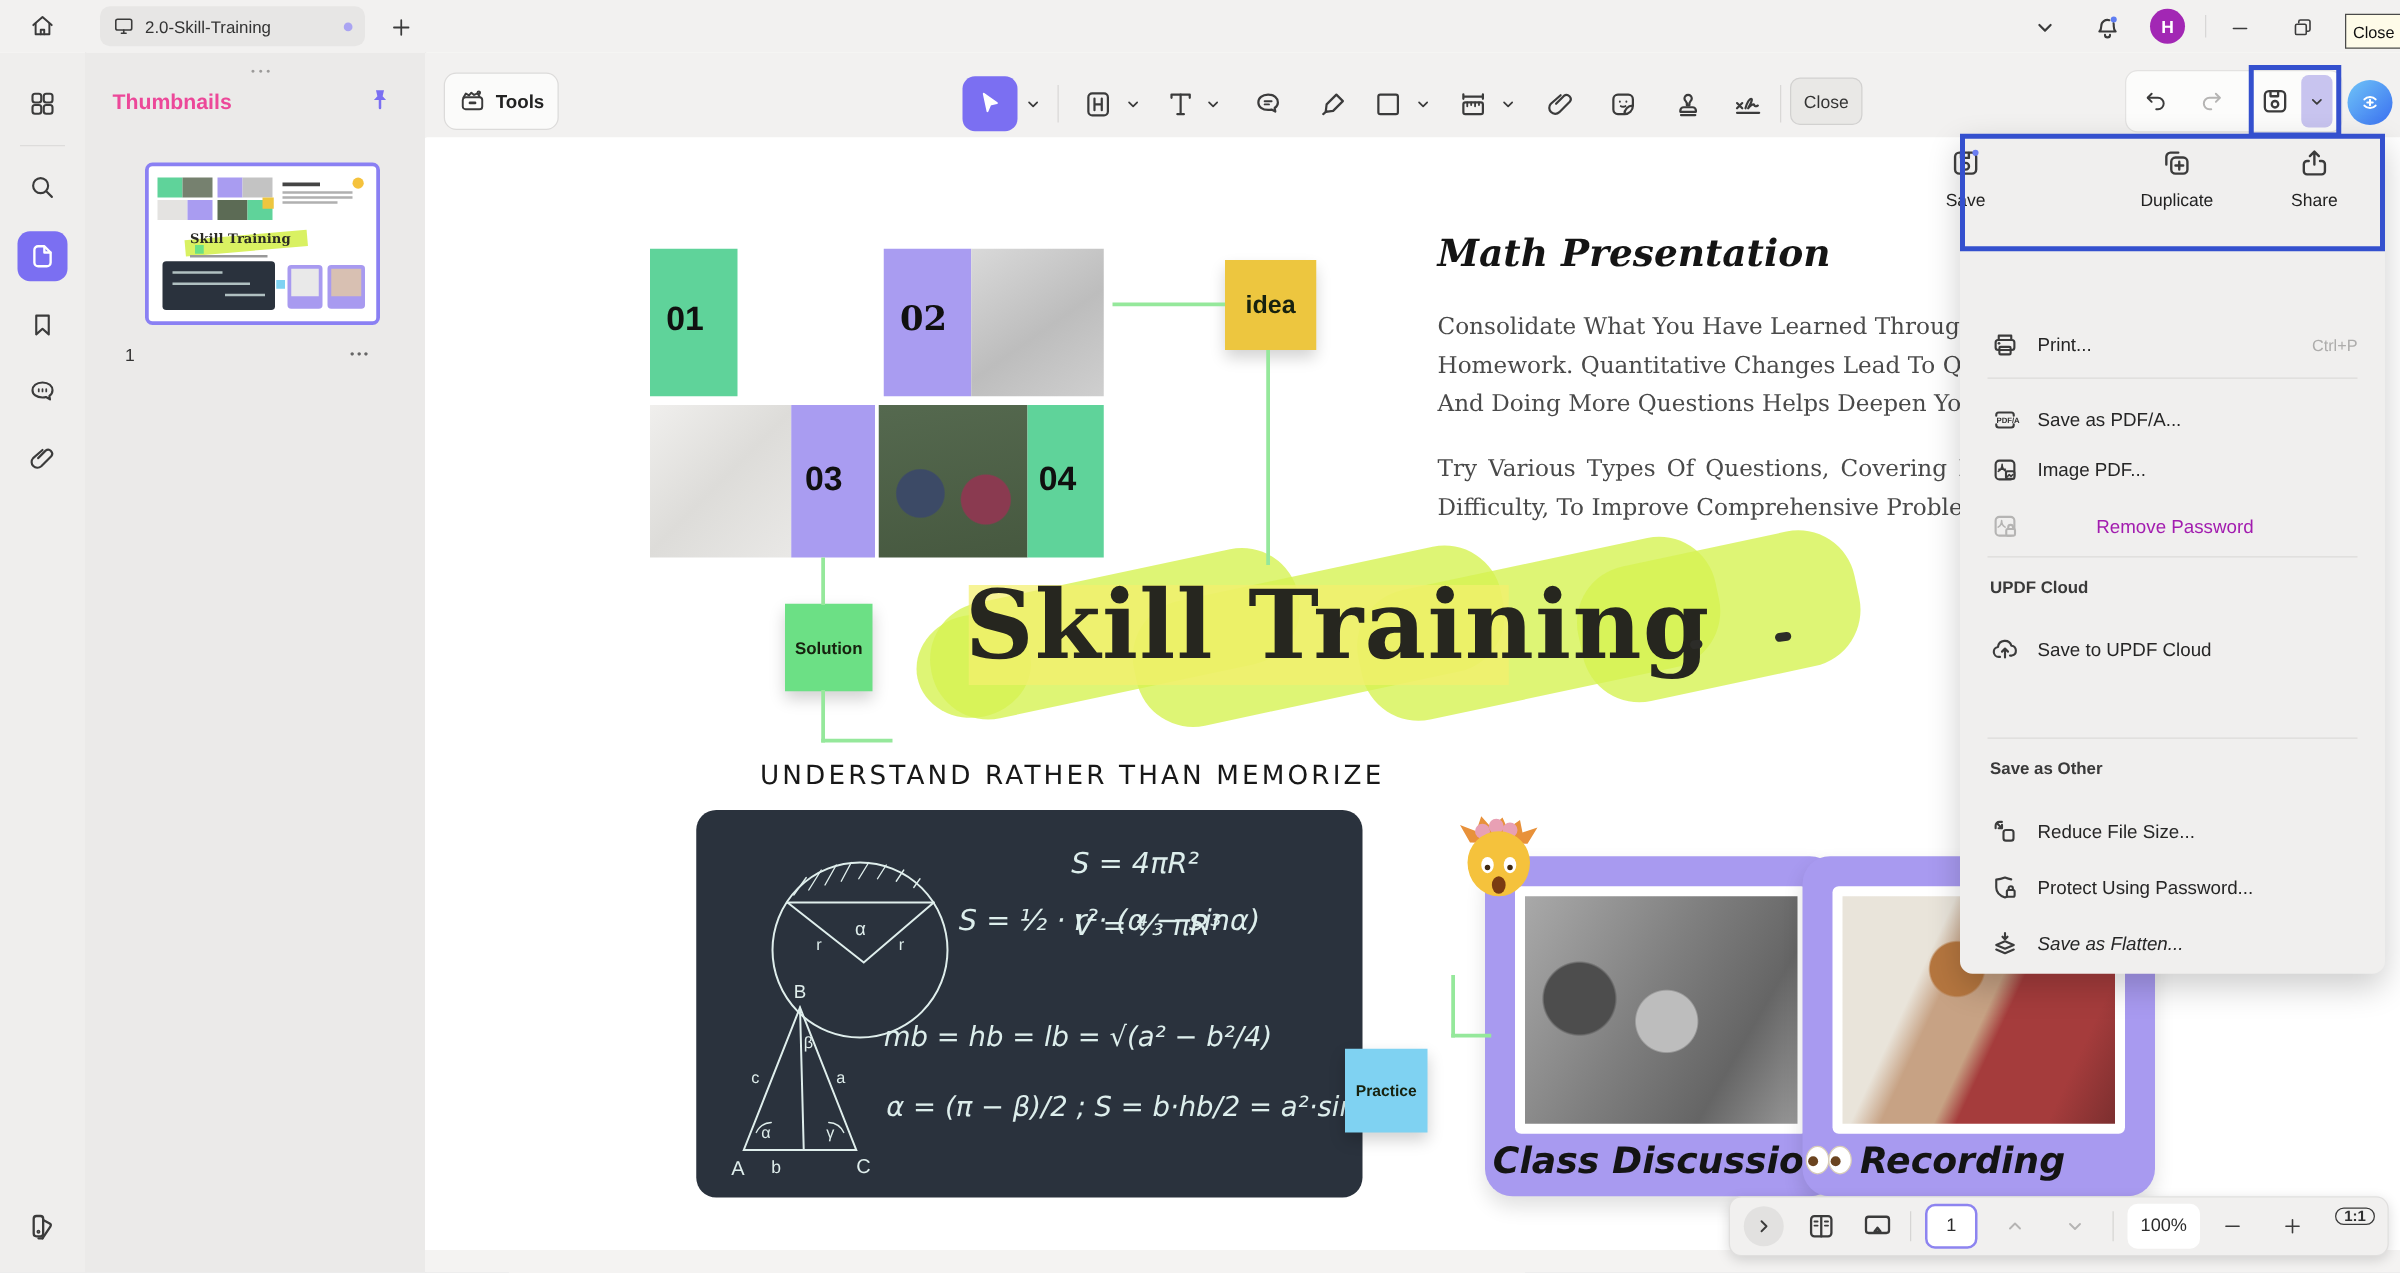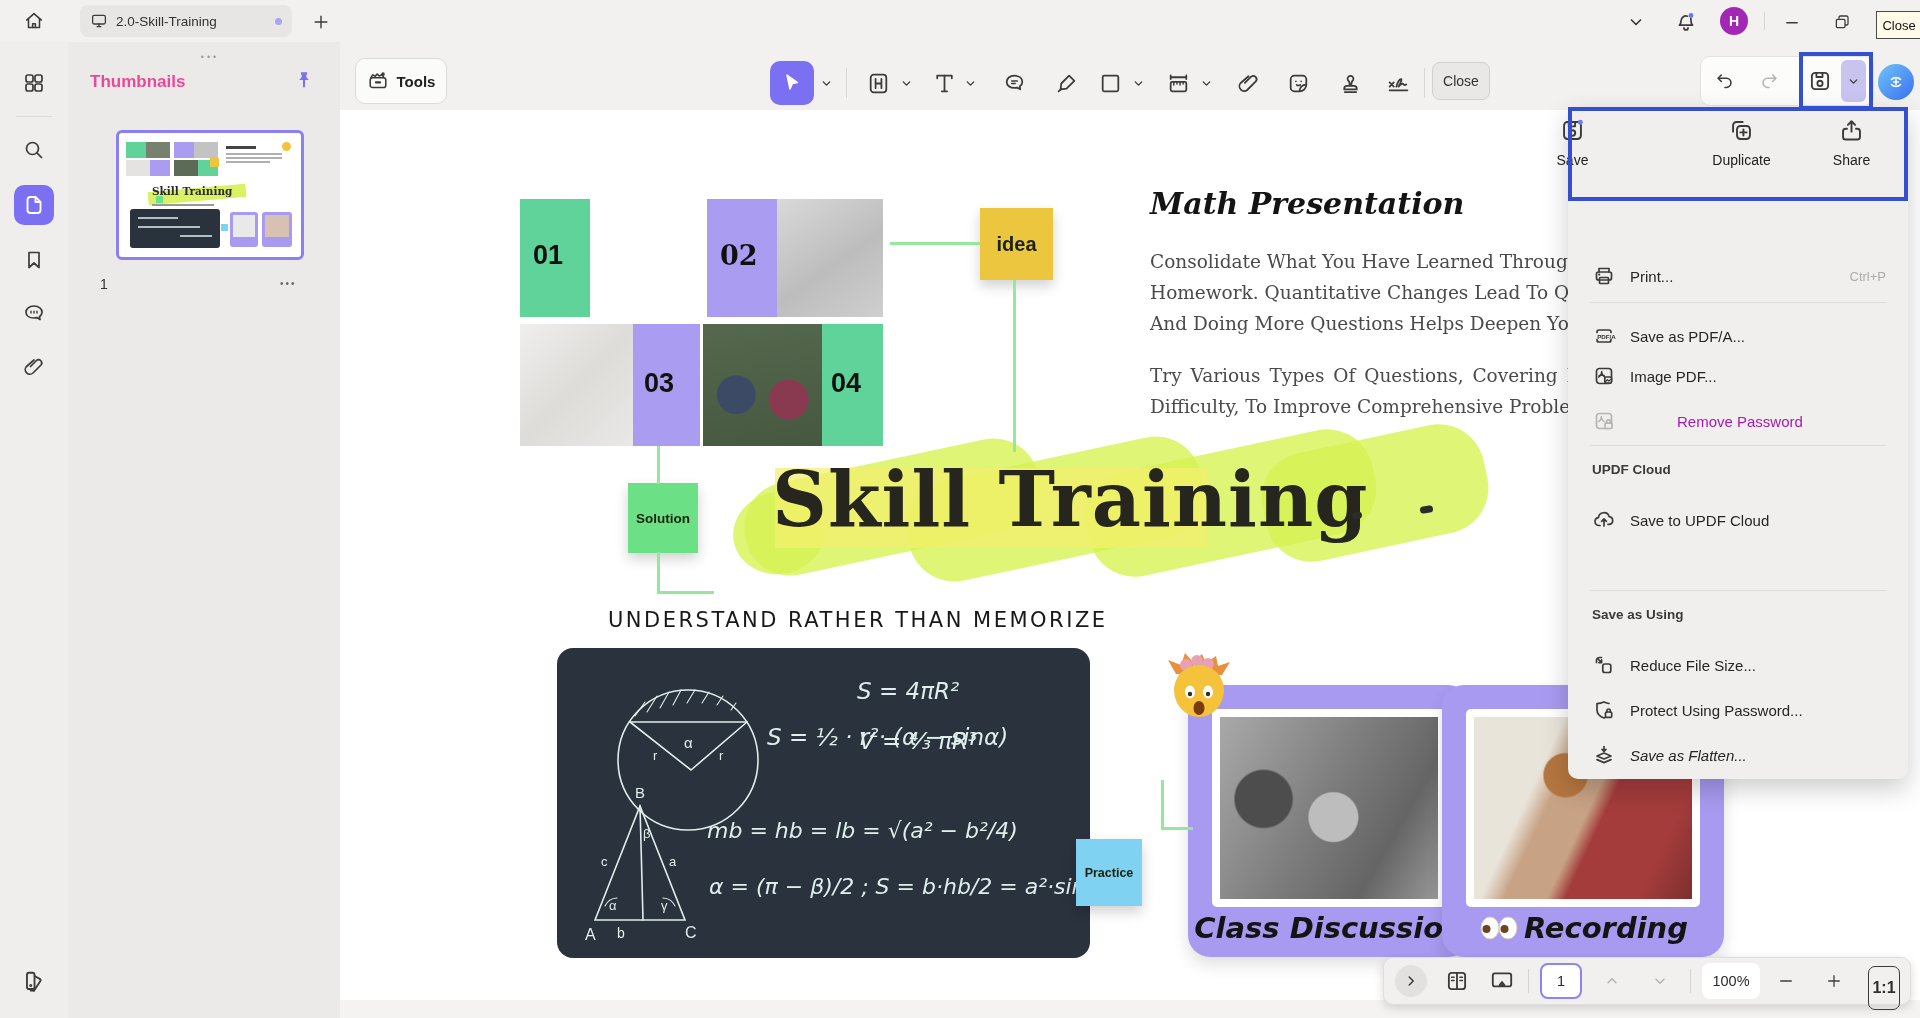--- a/index.html
+++ b/index.html
@@ -437,21 +437,21 @@
   <div class="abs polaroid" style="left:1188px;">
     <div class="pframe">
       <div style="position:absolute;left:8px;top:8px;width:218px;height:182px;background:radial-gradient(circle at 20% 45%,#4d4d4d 0 14%,rgba(0,0,0,0) 15%),radial-gradient(circle at 52% 55%,#bdbdbd 0 16%,rgba(0,0,0,0) 17%),linear-gradient(120deg,#a9a9a9,#7f7f7f 45%,#656565 75%,#989898);"></div>
     </div>
     <div class="pcap">Class Discussion</div>
   </div>
   <div class="abs polaroid" style="left:1442px;">
     <div class="pframe">
       <div style="position:absolute;left:8px;top:8px;width:218px;height:182px;background:radial-gradient(circle at 42% 32%,#b5763f 0 12%,rgba(0,0,0,0) 13%),linear-gradient(115deg,#e9e4da 0 30%,#c7a284 38% 52%,#a53c3c 58% 82%,#7c2f2f);"></div>
     </div>
-    <div class="pcap" style="display:flex;align-items:center;justify-content:center;gap:6px;">
+    <div class="pcap" style="display:flex;align-items:center;justify-content:flex-start;gap:6px;">
       <svg width="40" height="26" viewBox="0 0 40 26">
           <ellipse cx="12" cy="13" rx="9" ry="11" fill="#fff" stroke="#d8cdb8" stroke-width="1"></ellipse>
           <ellipse cx="30" cy="13" rx="9" ry="11" fill="#fff" stroke="#d8cdb8" stroke-width="1"></ellipse>
           <circle cx="8.5" cy="14" r="4" fill="#6b4420"></circle>
           <circle cx="26.5" cy="14" r="4" fill="#6b4420"></circle>
         </svg>
       <span>Recording</span>
     </div>
   </div>
   <svg class="abs" style="left:1164px;top:650px;z-index:6;" width="70" height="76" viewBox="0 0 70 76">
@@ -533,21 +533,21 @@
   <div class="abs mdiv" style="top:445px;"></div>
   <div class="abs mhead" style="top:462px;">UPDF Cloud</div>
   <div class="abs mrow" style="top:498px;">
     <svg width="24" height="24" viewBox="0 0 24 24" class="ic">
         <path d="M8 17.5 H7 a4 4 0 0 1 -.6 -7.95 a5.5 5.5 0 0 1 10.7 -1 a4 4 0 0 1 .4 7.9 h-1.5"></path>
         <path d="M12 11 v7 M9.6 13.3 L12 10.9 L14.4 13.3"></path>
       </svg>
     <span class="mlabel">Save to UPDF Cloud</span>
   </div>
   <div class="abs mdiv" style="top:590px;"></div>
-  <div class="abs mhead" style="top:607px;">Save as Using</div>
+  <div class="abs mhead" style="top:607px;">Save as Other</div>
   <div class="abs mrow" style="top:643px;">
     <svg width="24" height="24" viewBox="0 0 24 24" class="ic">
         <path d="M4.5 9.5 V7.5 a3 3 0 0 1 3 -3 h2"></path>
         <path d="M6 6 l3.6 3.6 M9.6 6.9 v2.7 H6.9"></path>
         <rect x="10.8" y="11" width="8" height="8.5" rx="2"></rect>
       </svg>
     <span class="mlabel">Reduce File Size...</span>
   </div>
   <div class="abs mrow" style="top:688px;">
     <svg width="24" height="24" viewBox="0 0 24 24" class="ic">
@@ -606,17 +606,17 @@
   <div class="abs flexc" style="left:1772px;top:967px;width:28px;height:28px;z-index:61;">
     <svg width="18" height="18" viewBox="0 0 24 24" class="ic">
         <path d="M5 12 h14"></path>
       </svg>
   </div>
   <div class="abs flexc" style="left:1820px;top:967px;width:28px;height:28px;z-index:61;">
     <svg width="18" height="18" viewBox="0 0 24 24" class="ic">
         <path d="M12 5 v14 M5 12 h14"></path>
       </svg>
   </div>
-  <div class="abs flexc" style="left:1868px;top:966px;width:32px;height:44px;border:1.7px solid #3b3b3b;border-radius:7px;font-size:16px;font-weight:bold;color:#2f2f2f;box-sizing:border-box;z-index:61;">
+  <div class="abs flexc" style="left:1868px;top:966px;width:32px;height:14px;border:1.7px solid #3b3b3b;border-radius:7px;font-size:12px;font-weight:bold;color:#2f2f2f;box-sizing:border-box;z-index:61;">
     <span>1:1</span>
   </div>
 
 </div>
 
 </body></html>

